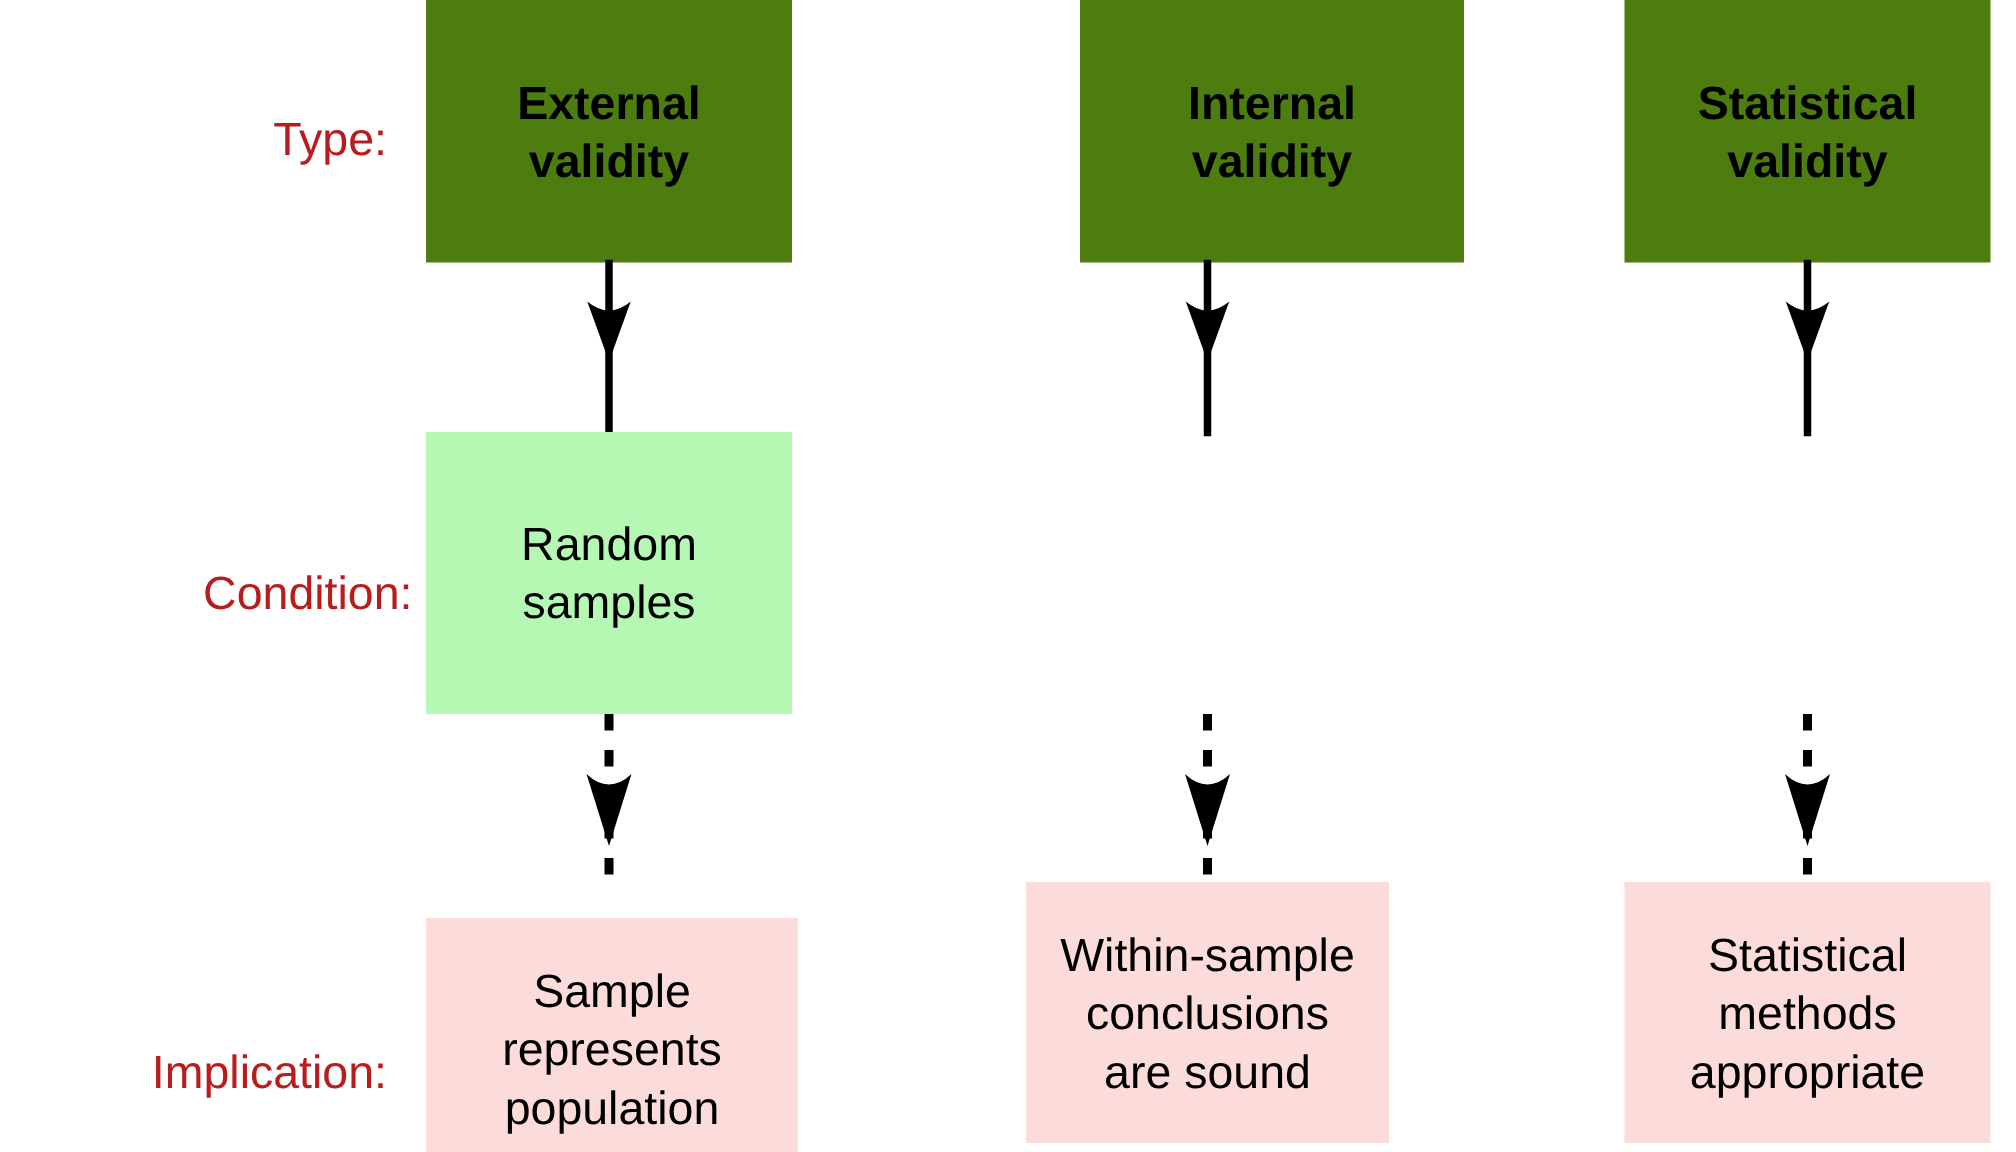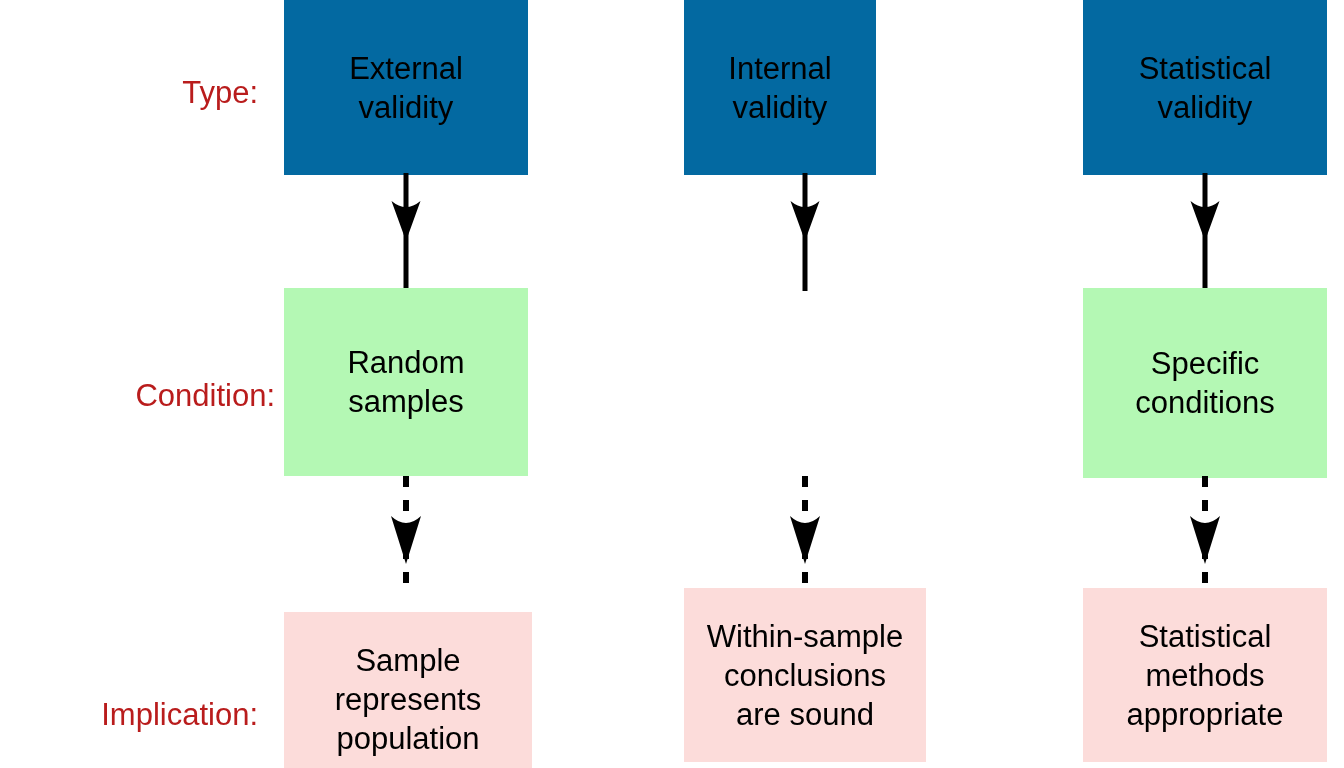--- a/index.html
+++ b/index.html
@@ -41,21 +41,21 @@
     line-height: 39px;
     color: #000000;
     font-family: "Liberation Sans", sans-serif;
     padding: 0 6px;
   }
   .node .node-text {
     display: block;
     width: 100%;
     white-space: pre-line;
   }
-  .node.type-node   { background: #0369a1; }
+  .node.type-node   { background: #4d7c0f; font-weight: bold; }
   .node.cond-node   { background: #b4f8b4; }
   .node.impl-node   { background: #fcdcda; }
   .connector {
     position: absolute;
     pointer-events: none;
   }
   .connector svg { display: block; }
 </style>
 </head>
 <body>
@@ -91,21 +91,21 @@
       <path d="M 22 88 L 7 40 Q 22 54 37 40 Z" fill="#000000"></path>
     </svg>
   </div>
 
   <div class="node impl-node" style="left: 284px; top: 612px; width: 248px; height: 174px;">
     <span class="node-text">Sample
 represents
 population</span>
   </div>
 
-  <div class="node type-node" style="left: 684px; top: 0px; width: 192px; height: 175px;">
+  <div class="node type-node" style="left: 720px; top: 0px; width: 256px; height: 175px;">
     <span class="node-text">Internal
 validity</span>
   </div>
 
   <div class="connector" style="left: 783px; top: 173px; width: 44px; height: 118px;">
     <svg width="44" height="118" viewBox="0 0 44 118">
       <line x1="22" y1="0" x2="22" y2="118" stroke="#000000" stroke-width="5"></line>
       <path d="M 22 68 L 7.5 28 Q 22 40 36.5 28 Z" fill="#000000"></path>
     </svg>
   </div>
@@ -129,24 +129,20 @@
 validity</span>
   </div>
 
   <div class="connector" style="left: 1183px; top: 173px; width: 44px; height: 118px;">
     <svg width="44" height="118" viewBox="0 0 44 118">
       <line x1="22" y1="0" x2="22" y2="118" stroke="#000000" stroke-width="5"></line>
       <path d="M 22 68 L 7.5 28 Q 22 40 36.5 28 Z" fill="#000000"></path>
     </svg>
   </div>
 
-  <div class="node cond-node" style="left: 1083px; top: 288px; width: 244px; height: 190px;">
-    <span class="node-text">Specific
-conditions</span>
-  </div>
 
   <div class="connector" style="left: 1183px; top: 476px; width: 44px; height: 114px;">
     <svg width="44" height="114" viewBox="0 0 44 114">
       <line x1="22" y1="0" x2="22" y2="114" stroke="#000000" stroke-width="6" stroke-dasharray="11 13"></line>
       <path d="M 22 88 L 7 40 Q 22 54 37 40 Z" fill="#000000"></path>
     </svg>
   </div>
 
   <div class="node impl-node" style="left: 1083px; top: 588px; width: 244px; height: 174px;">
     <span class="node-text">Statistical

